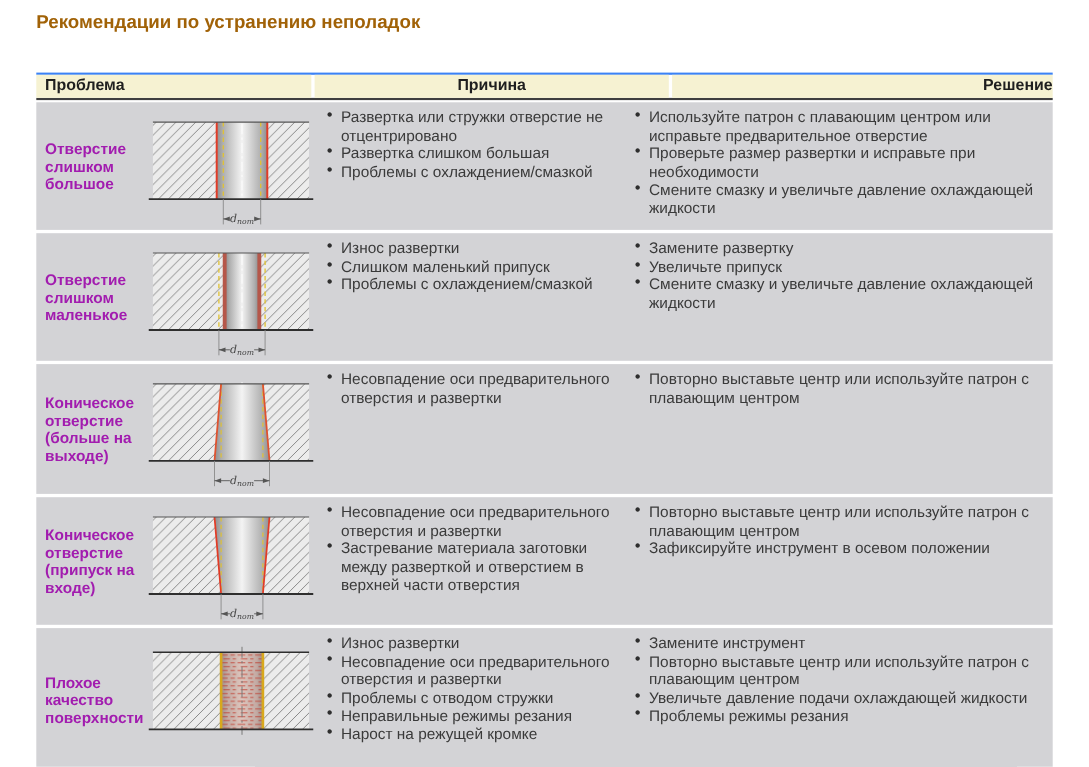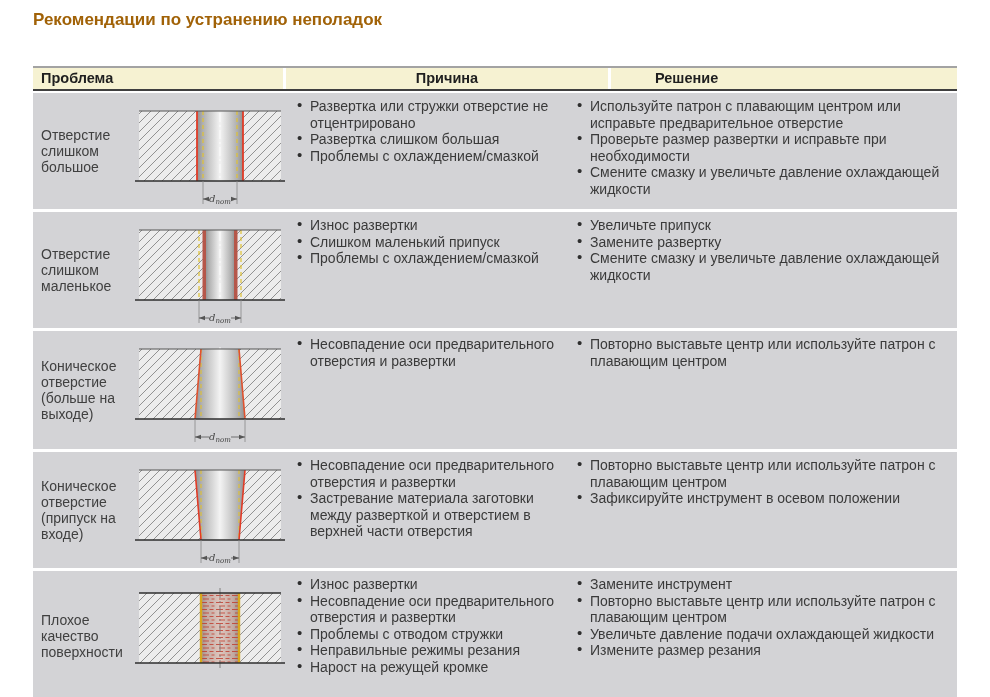--- a/index.html
+++ b/index.html
@@ -6,36 +6,36 @@
   body{
     width:990px;height:697px;background:#ffffff;
     font-family:"Liberation Sans", sans-serif;color:#3a3a3a;
     -webkit-font-smoothing:antialiased;
   }
   .page{padding:10px 33px 0 33px;}
   .title{font-size:17px;font-weight:bold;color:#a16207;margin:0;}
   .ttable{margin-top:36px;width:924px;border-bottom:2px solid #3f3f3f;}
   
   .thead{display:flex;gap:3px;background:#ffffff;
-         border-top:2px solid #a3a3a3;border-bottom:2px solid #3f3f3f;}
+         border-top:2px solid #3b82f6;border-bottom:2px solid #3f3f3f;}
   .th{background:#f6f2d2;height:21px;line-height:21px;
       font-weight:bold;font-size:14.5px;color:#1f1f1f;box-sizing:border-box;}
   .th-problem{width:250px;padding-left:8px;}
   .th-cause{width:322px;text-align:center;}
-  .th-solution{flex:1;text-align:left;padding-left:44px;}
+  .th-solution{flex:1;text-align:right;}
   
   .row{display:flex;background:#d3d3d6;margin-top:3px;}
   .row.r0{margin-top:2px;min-height:108px;}
   .row.r1{min-height:98px;}
   .row.r2{min-height:118px;}
   .row.r3{min-height:106px;}
   .row.r4{min-height:130px;}
   .c1{width:252px;display:flex;box-sizing:border-box;flex:none;}
   .plabel{width:102px;padding-left:8px;box-sizing:border-box;
-          display:flex;align-items:center;font-size:14px;line-height:16px;color:#404040;}
+          display:flex;align-items:center;font-size:14px;line-height:16px;color:#a21caf;font-weight:bold;}
   .diagram{width:150px;flex:none;padding-top:4px;margin-top:12px;}
   .c2{width:280px;box-sizing:border-box;padding:5px 0 5px 12px;flex:none;}
   .c3{flex:1;box-sizing:border-box;padding:5px 10px 5px 12px;}
   ul.bullets{margin:0;padding:0;list-style:none;font-size:14px;line-height:16.5px;color:#3a3a3a;}
   ul.bullets li{position:relative;padding-left:13px;margin:0;}
   ul.bullets li::before{content:"\2022";position:absolute;left:0;top:-1px;font-size:15px;color:#2e2e2e;}
   svg{display:block;}
   .dnom-text{font-family:"DejaVu Serif", serif;font-style:italic;fill:#444;}
 </style>
 </head>
@@ -144,22 +144,22 @@
       </div>
       <div class="c2">
         <ul class="bullets">
           <li>Износ развертки</li>
           <li>Слишком маленький припуск</li>
           <li>Проблемы с охлаждением/смазкой</li>
         </ul>
       </div>
       <div class="c3">
         <ul class="bullets">
+          <li>Замените развертку</li>
           <li>Увеличьте припуск</li>
-          <li>Замените развертку</li>
           <li>Смените смазку и увеличьте давление охлаждающей жидкости</li>
         </ul>
       </div>
     </div>
 
     <div class="row r2">
       <div class="c1">
         <div class="plabel">Коническое отверстие (больше на выходе)</div>
         <div class="diagram">
           <svg width="150" height="100" viewBox="0 0 150 100">
@@ -258,19 +258,19 @@
           <li>Проблемы с отводом стружки</li>
           <li>Неправильные режимы резания</li>
           <li>Нарост на режущей кромке</li>
         </ul>
       </div>
       <div class="c3">
         <ul class="bullets">
           <li>Замените инструмент</li>
           <li>Повторно выставьте центр или используйте патрон с плавающим центром</li>
           <li>Увеличьте давление подачи охлаждающей жидкости</li>
-          <li>Измените размер резания</li>
+          <li>Проблемы режимы резания</li>
         </ul>
       </div>
     </div>
 
   </div>
 </div>
 
 </body></html>

